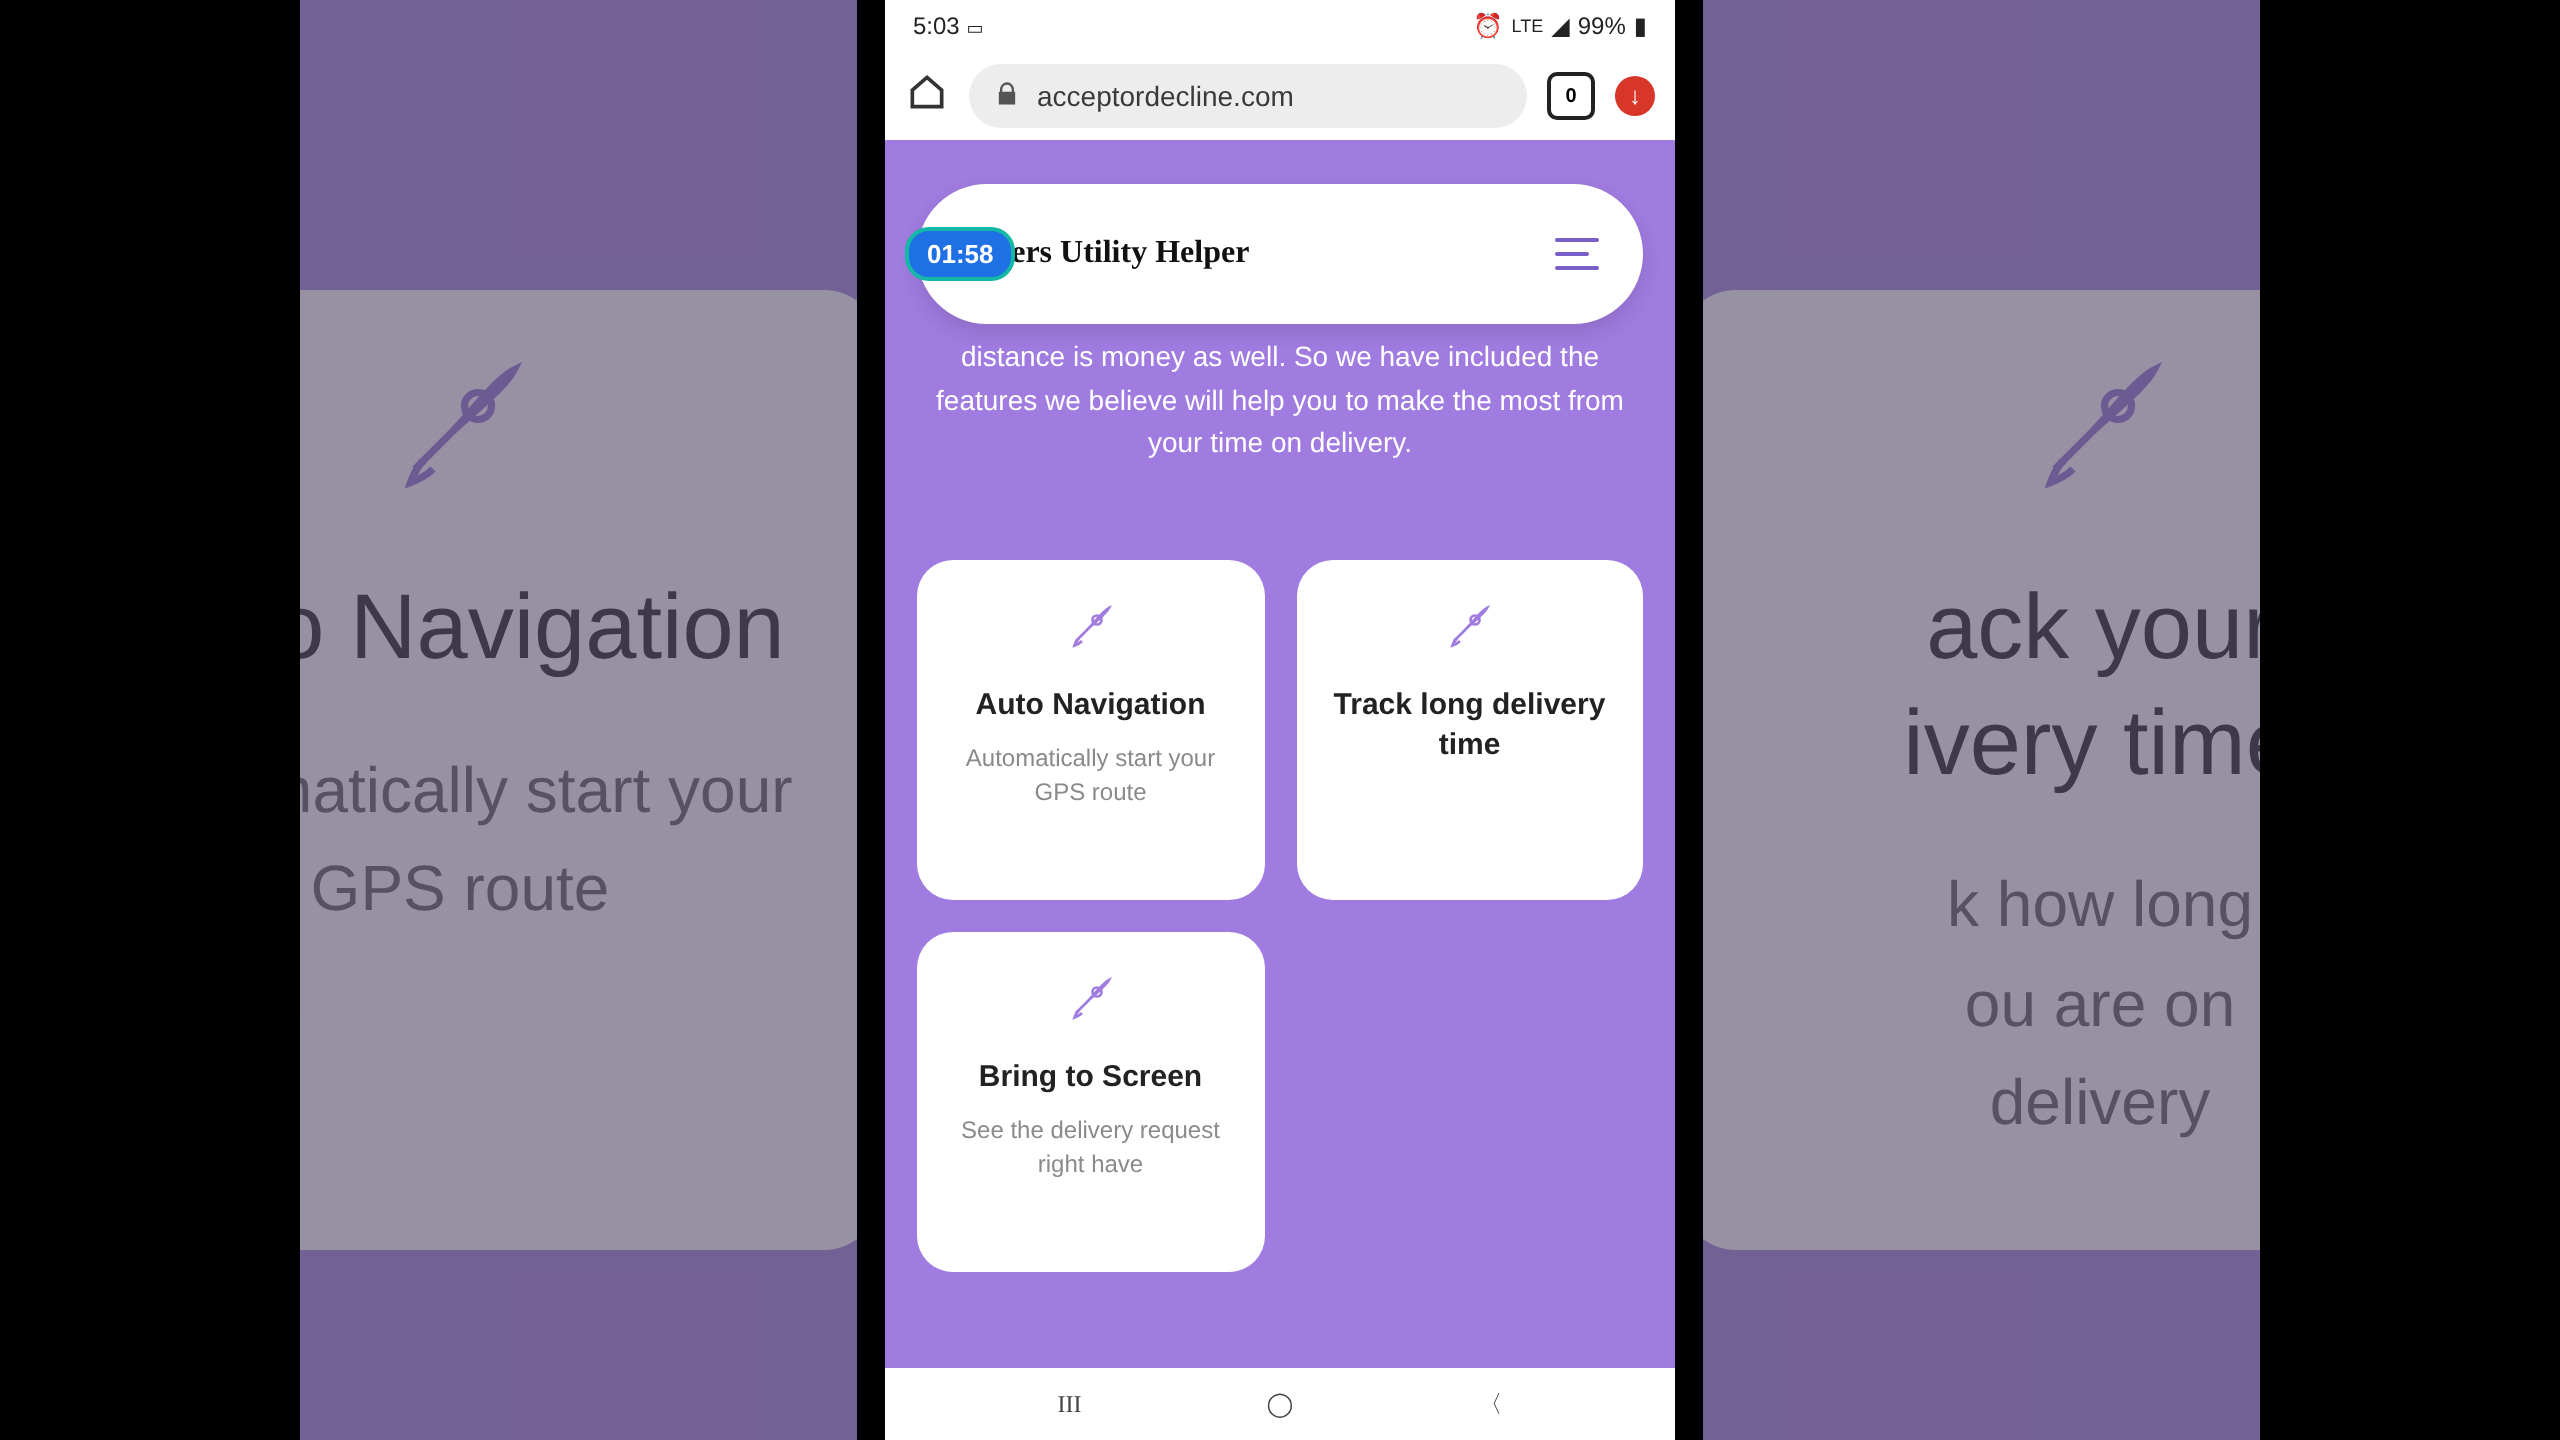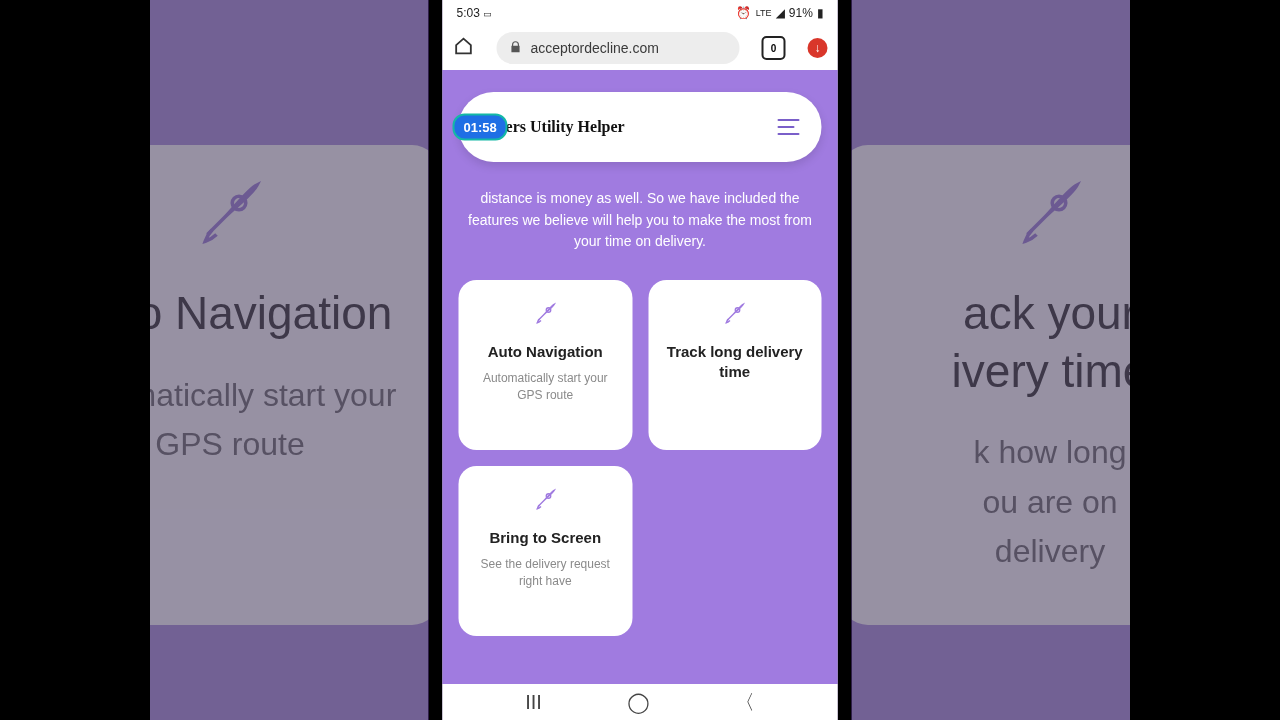--- a/index.html
+++ b/index.html
@@ -18,43 +18,43 @@
   .bgcard .sub{font-size:32px;color:#6a6a6a;margin-top:28px;line-height:1.55;font-weight:300;}
   .bgrocket{position:absolute;top:22px;left:50%;transform:translateX(-50%);}
   
   .phone{position:absolute;left:50%;top:0;transform:translateX(-50%);width:395px;height:720px;background:#4c1d95;z-index:4;border-left:14px solid #000;border-right:14px solid #000;box-sizing:content-box;}
   .screen{position:absolute;inset:0;background:#fff;display:flex;flex-direction:column;}
   
   .statusbar{height:26px;background:#fff;display:flex;align-items:center;justify-content:space-between;padding:0 14px;font-size:12px;color:#222;}
   .statusbar .right{display:flex;align-items:center;gap:4px;}
   .tiny{font-size:9px;}
   
-  .browserbar{height:44px;background:#fff;display:flex;align-items:center;padding:0 10px;gap:22px;}
+  .browserbar{height:44px;background:#fff;display:flex;align-items:center;padding:0 10px;gap:10px;}
   .homeico{width:22px;height:22px;}
   .urlpill{flex:1;height:32px;background:#ededed;border-radius:16px;display:flex;align-items:center;padding:0 12px;gap:8px;color:#3a3a3a;font-size:14px;}
   .sqico{width:20px;height:20px;border:2px solid #222;border-radius:5px;display:flex;align-items:center;justify-content:center;font-size:10px;font-weight:bold;}
   .circico{width:20px;height:20px;border-radius:50%;background:#d9362a;display:flex;align-items:center;justify-content:center;color:#fff;font-size:12px;font-weight:bold;}
   
   .page{flex:1;background:#a07be0;position:relative;overflow:hidden;}
   .navcard{position:absolute;top:22px;left:16px;right:16px;height:70px;background:#fff;border-radius:35px;display:flex;align-items:center;justify-content:space-between;padding:0 22px 0 16px;box-shadow:0 4px 10px rgba(0,0,0,0.12);}
   .brand{display:flex;align-items:center;gap:7px;}
   .brandname{font-family:'Times New Roman',serif;font-weight:bold;font-size:16px;color:#111;}
   .timerpill{position:absolute;left:-6px;top:50%;transform:translateY(-50%);background:#1f6fe5;color:#fff;font-size:13px;font-weight:600;padding:4px 9px;border-radius:12px;border:2px solid #14b8a6;}
   .hamb{display:flex;flex-direction:column;gap:5px;}
   .hamb span{display:block;width:22px;height:2px;background:#7a5fc9;border-radius:2px;}
   .hamb span:nth-child(2){width:17px;}
-  .intro{position:absolute;top:118px;left:18px;right:18px;color:#fff;text-align:center;font-size:14px;line-height:1.55;}
+  .intro{position:absolute;top:98px;left:18px;right:18px;color:#fff;text-align:center;font-size:14px;line-height:1.55;}
   .grid{position:absolute;top:210px;left:16px;right:16px;display:grid;grid-template-columns:1fr 1fr;gap:16px;}
   .card{background:#fff;border-radius:18px;padding:18px 12px 20px;text-align:center;min-height:170px;box-sizing:border-box;}
   .card h3{margin:10px 0 8px;font-size:15px;font-weight:600;color:#222;line-height:1.3;}
   .card p{margin:0;font-size:12px;color:#8a8a8a;line-height:1.45;}
   .rock{display:inline-block;}
   
   .anav{height:36px;background:#fff;display:flex;align-items:center;justify-content:space-around;padding:0 40px;}
-  .anav span{color:#444;font-size:20px;}
+  .anav span{color:#444;font-size:12px;font-family:Liberation Serif, serif;}
 </style>
 </head>
 <body>
 
 <div class="stage">
   <div class="pillar left"></div>
   <div class="pillar right"></div>
 
   <div class="bgzoom">
     <div class="bgcard l">
@@ -88,21 +88,21 @@
 
   <div class="phone">
     <div class="screen">
 
       <div class="statusbar">
         <div><span>5:03</span> <span class="tiny">▭</span></div>
         <div class="right">
           <span>⏰</span>
           <span class="tiny">LTE</span>
           <span>◢</span>
-          <span>91%</span>
+          <span>99%</span>
           <span>▮</span>
         </div>
       </div>
 
       <div class="browserbar">
         <span>
           <svg class="homeico" viewBox="0 0 24 24">
               <path fill="none" stroke="#333" stroke-width="2" d="M4 11 L12 4 L20 11 V20 H4 Z"></path>
             </svg>
         </span>

